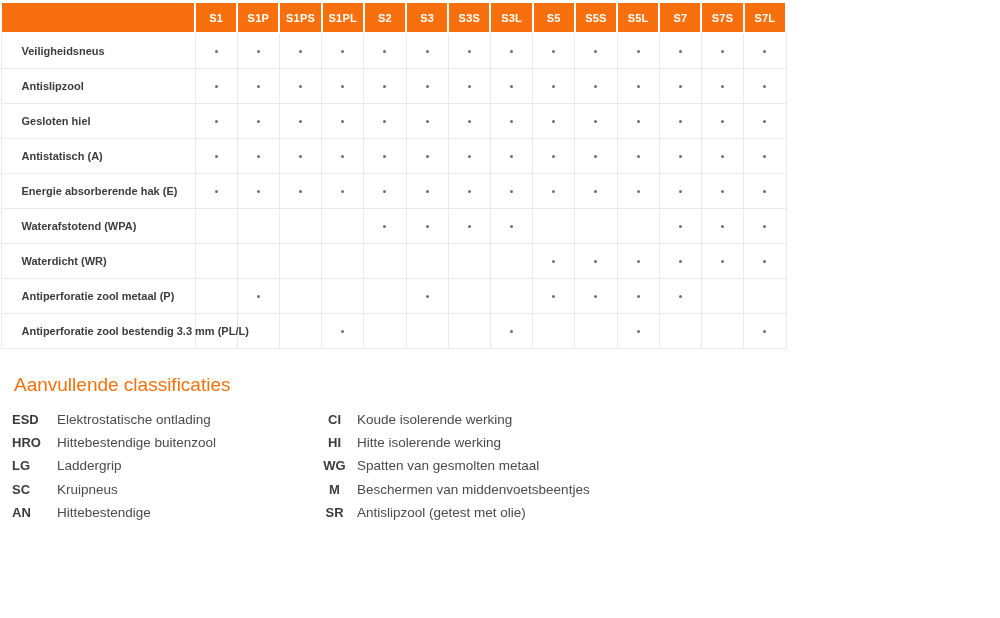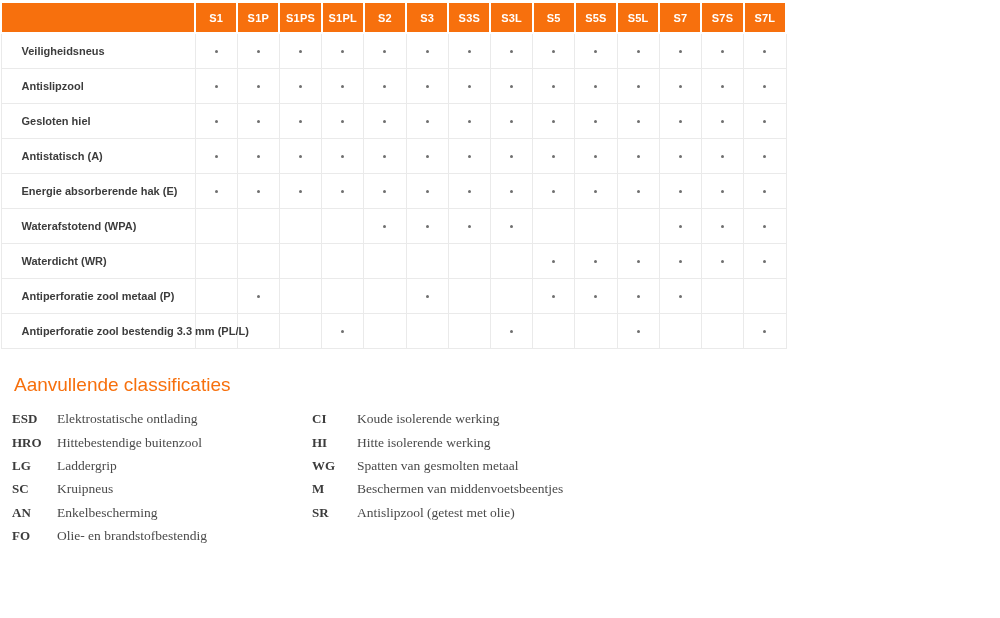--- a/index.html
+++ b/index.html
@@ -65,22 +65,22 @@
   .classifications h2{
     margin:0 0 12px 0;
     font-size:19px;
     font-weight:normal;
     color:var(--orange);
   }
   .class-cols{
     display:flex;
     margin-left:-2px;
   }
-  .class-col{width:300px;font-family:Liberation Serif, serif;}
-  .class-col.right{width:auto;}
+  .class-col{width:300px;}
+  .class-col.right{width:auto;text-align:center;}
   .def-row{
     display:flex;
     align-items:center;
     height:23.4px;
   }
   .abbr{
     width:45px;
     flex:0 0 45px;
     font-size:13px;
     font-weight:bold;
@@ -292,25 +292,21 @@
         <div class="def-row">
           <span class="abbr">LG</span>
           <span class="desc">Laddergrip</span>
         </div>
         <div class="def-row">
           <span class="abbr">SC</span>
           <span class="desc">Kruipneus</span>
         </div>
         <div class="def-row">
           <span class="abbr">AN</span>
-          <span class="desc">Enkelbescherming</span>
-        </div>
-        <div class="def-row">
-          <span class="abbr">FO</span>
-          <span class="desc">Olie- en brandstofbestendig</span>
+          <span class="desc">Hittebestendige</span>
         </div>
       </div>
     <div class="class-col right">
         <div class="def-row">
           <span class="abbr">CI</span>
           <span class="desc">Koude isolerende werking</span>
         </div>
         <div class="def-row">
           <span class="abbr">HI</span>
           <span class="desc">Hitte isolerende werking</span>

